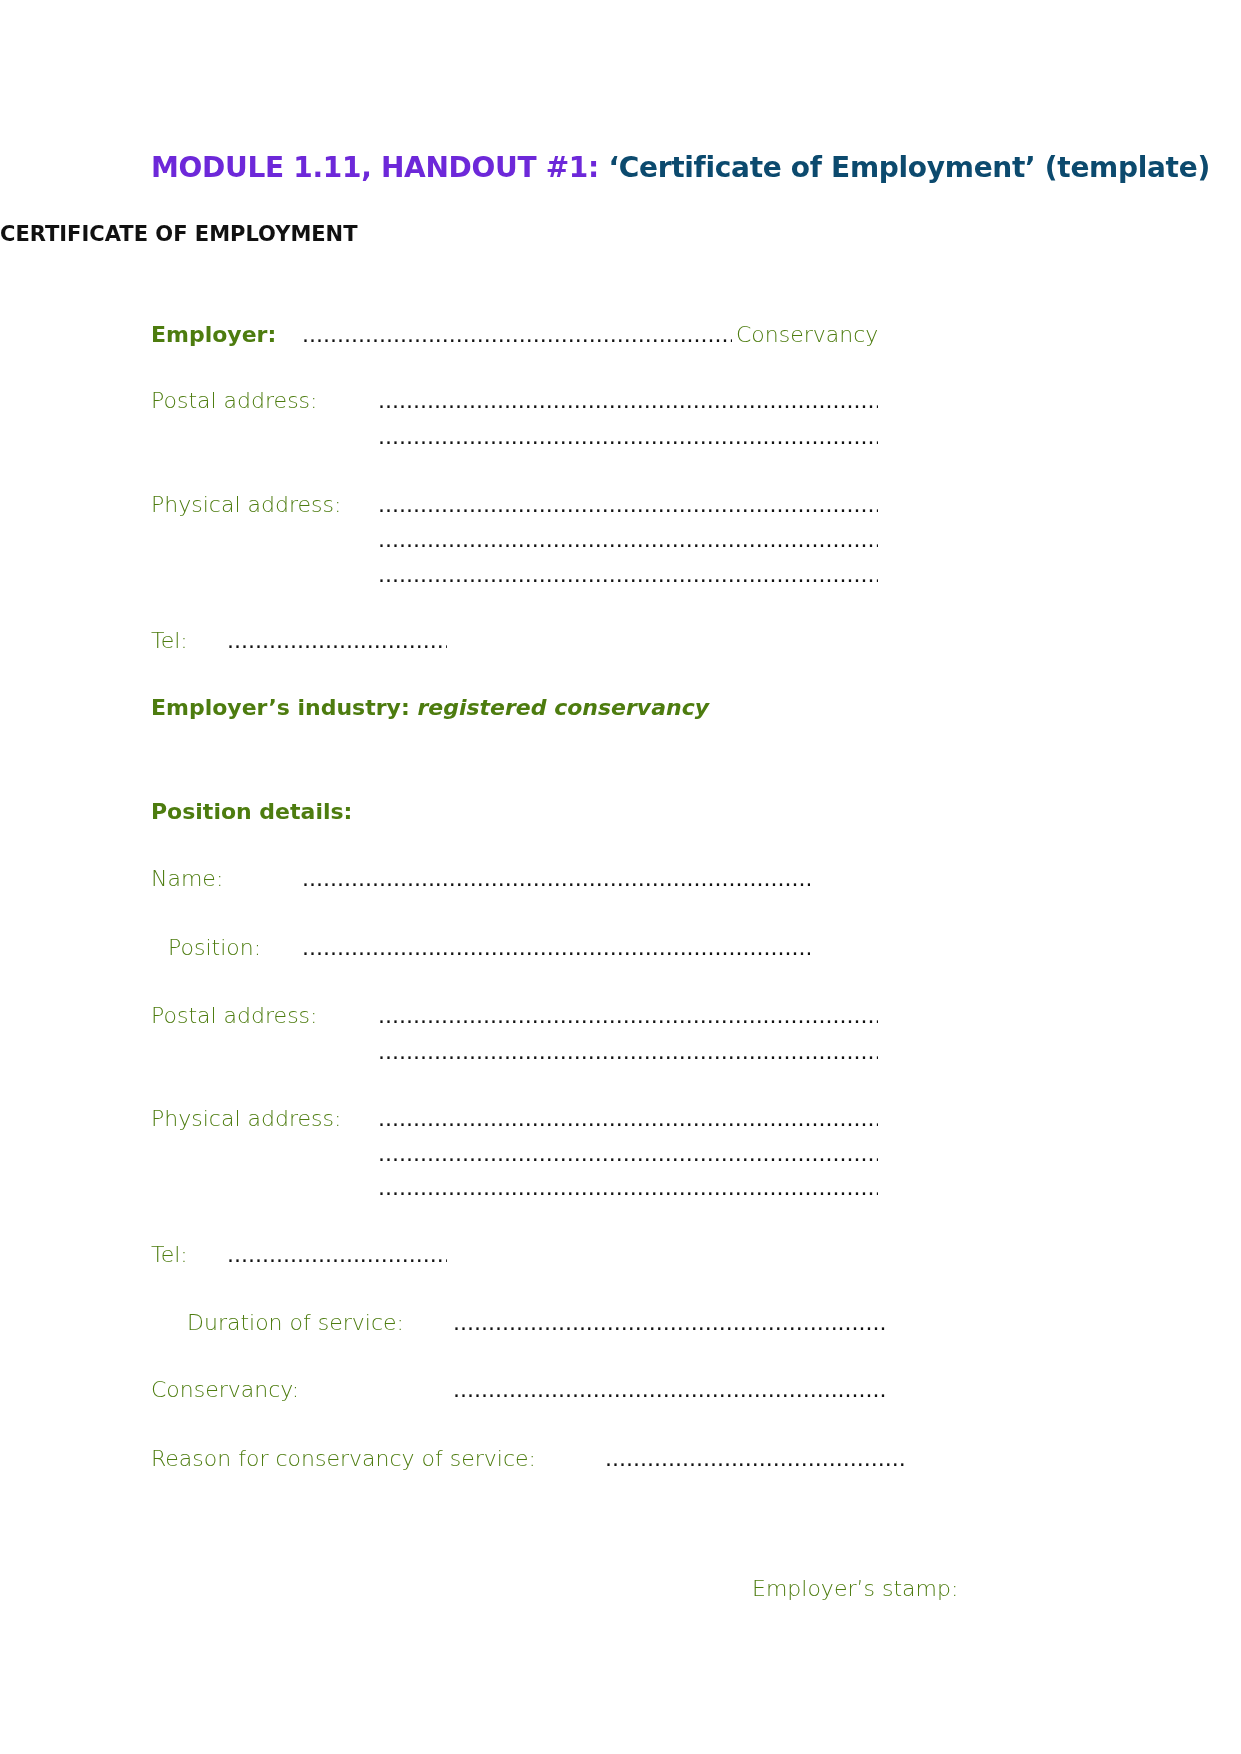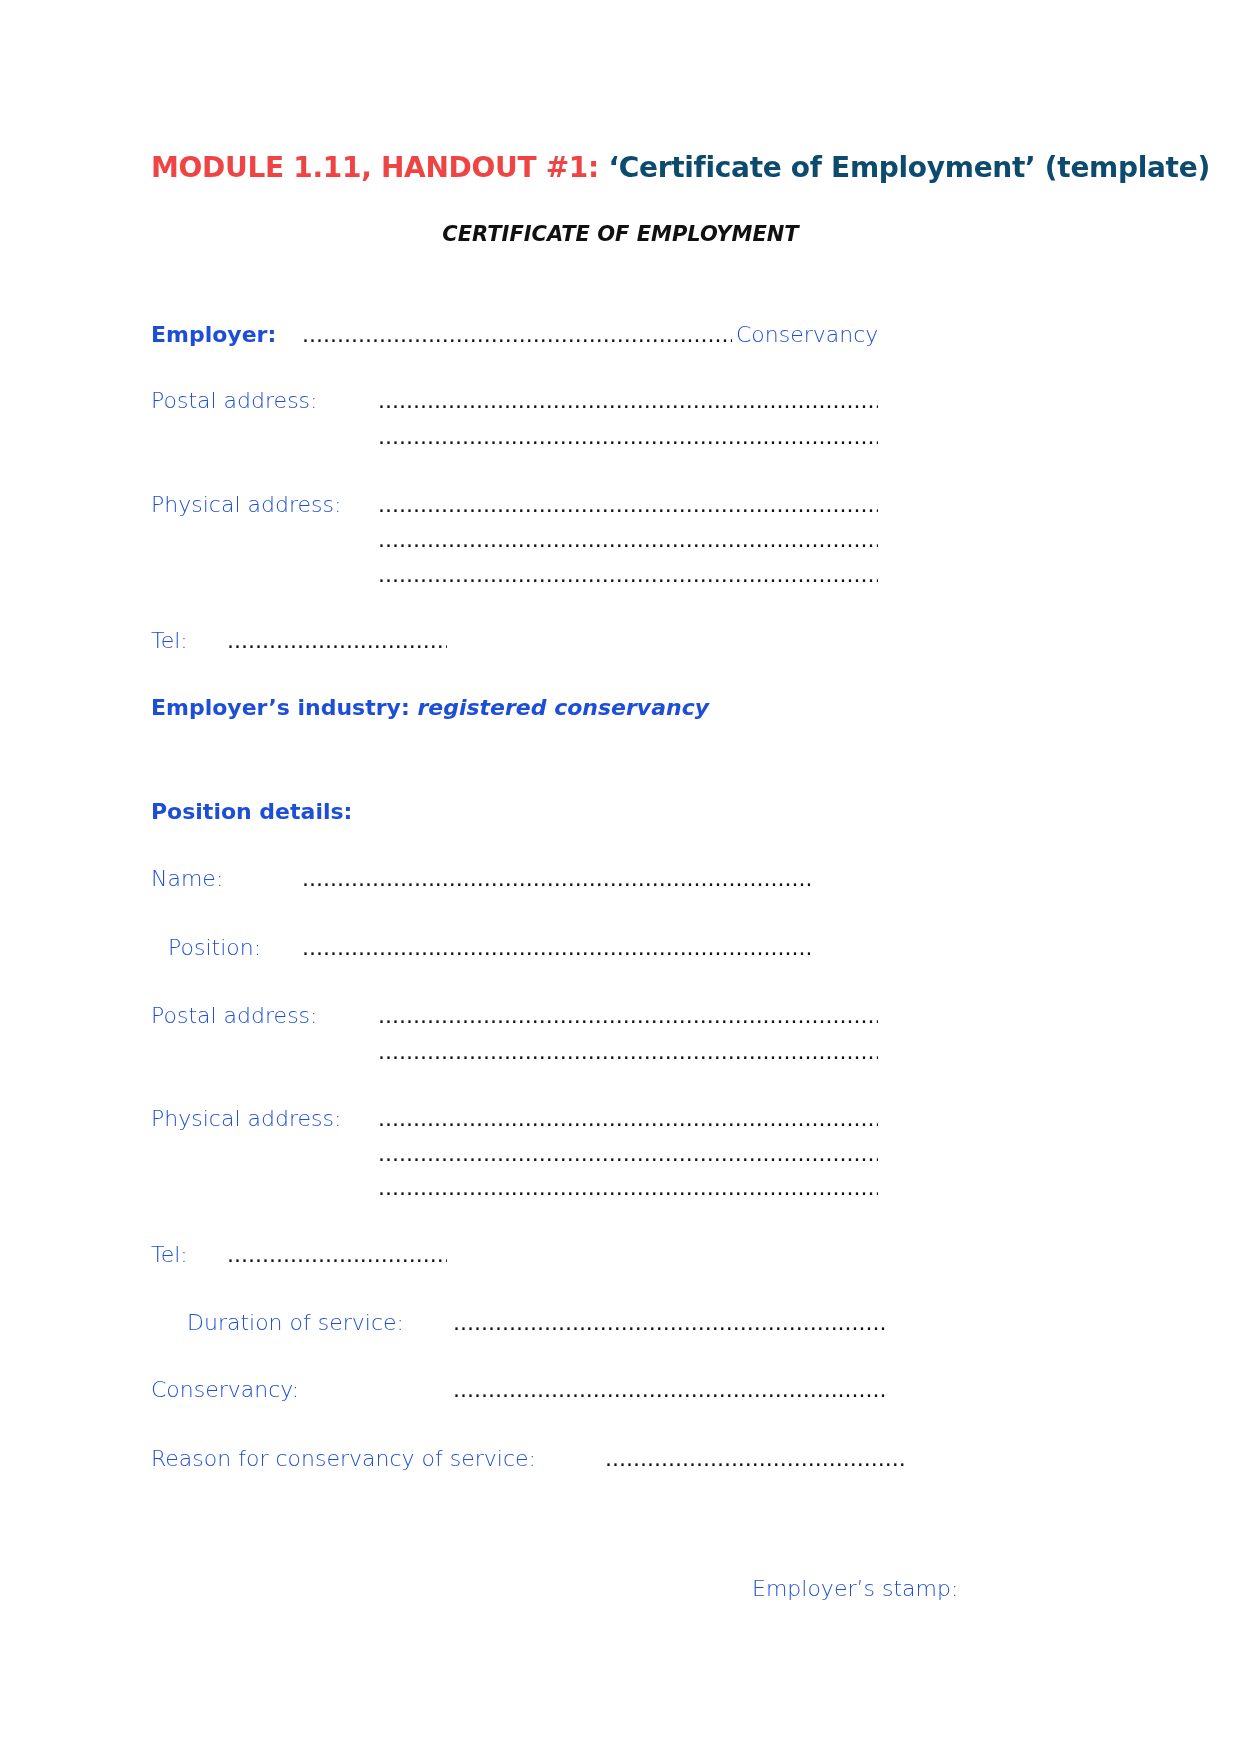--- a/index.html
+++ b/index.html
@@ -2,24 +2,24 @@
 <html><head>
 <meta charset="utf-8">
 <style>
   html, body { margin: 0; padding: 0; background: #ffffff; }
   body {
     width: 1241px; height: 1754px; position: relative; overflow: hidden;
     font-family: "DejaVu Sans", sans-serif; color: #111111;
   }
   .abs { position: absolute; white-space: nowrap; }
   .title { left: 151px; top: 151px; font-size: 28px; font-weight: bold; letter-spacing: -0.3px; }
-  .title .accent { color: #ef4444; }
+  .title .accent { color: #6d28d9; }
   .title .rest { color: #0c4a6e; }
-  .subtitle { left: 0; width: 1241px; text-align: center; top: 222px; font-size: 21px; font-weight: bold; font-style: italic; }
-  .lbl { font-size: 22px; font-weight: 300; color: #1d4ed8; text-align: center; }
+  .subtitle { left: 0; width: 1241px; text-align: left; top: 222px; font-size: 21px; font-weight: bold; }
+  .lbl { font-size: 22px; font-weight: 300; color: #4d7c0f; text-align: center; }
   .bold { font-weight: bold; }
   .dots { font-size: 22px; letter-spacing: 0px; color: #111; overflow: hidden; }
   .dots::before { content: "........................................................................................................................................................................................................"; }
   .it { font-style: italic; }
 </style>
 </head>
 <body>
 
 <div class="abs title">
   <span class="accent">MODULE 1.11, HANDOUT #1:</span>

